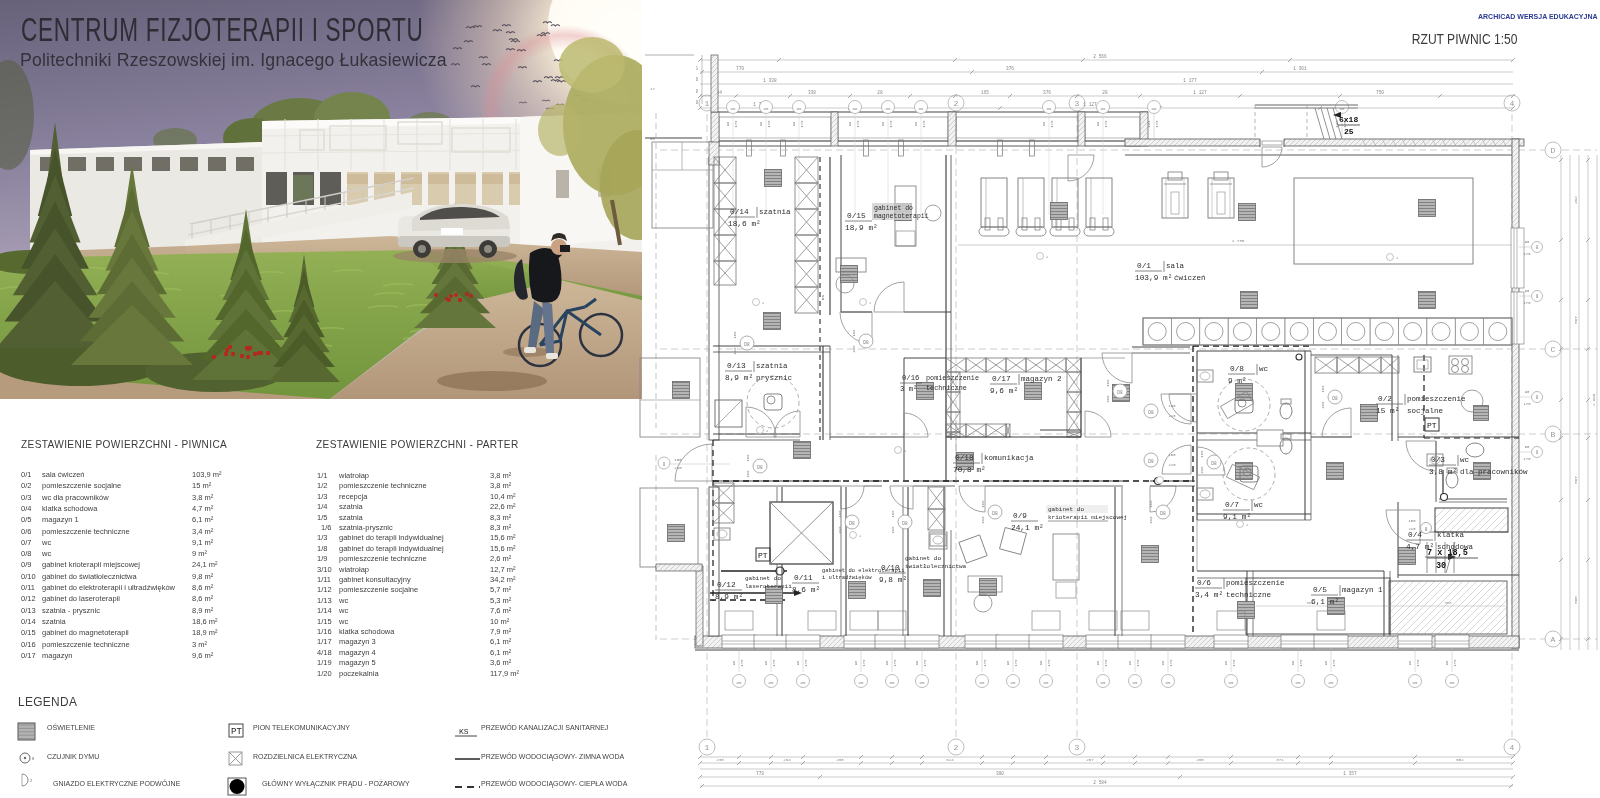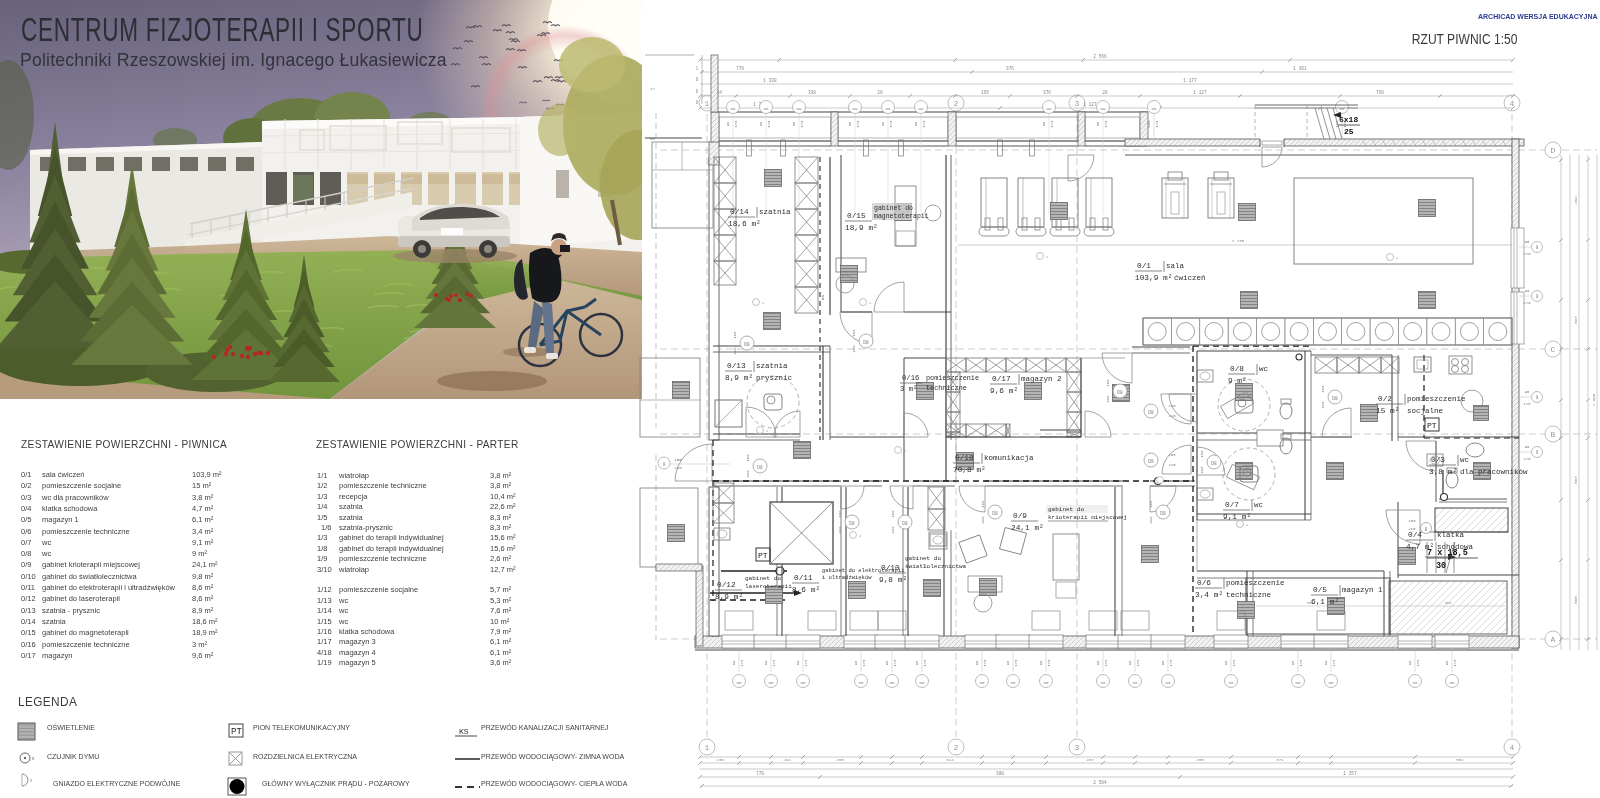--- a/index.html
+++ b/index.html
@@ -437,20 +437,25 @@
     <div class="tr" style="top:554.2px">
       <span style="position:absolute;left:317px">1/9</span>
       <span style="position:absolute;left:339px">pomieszczenie techniczne</span>
       <span style="position:absolute;left:490px">2,6 m²</span>
     </div>
     <div class="tr" style="top:564.6px">
       <span style="position:absolute;left:317px">3/10</span>
       <span style="position:absolute;left:339px">wiatrołap</span>
       <span style="position:absolute;left:490px">12,7 m²</span>
     </div>
+    <div class="tr" style="top:575.0px">
+      <span style="position:absolute;left:317px">1/11</span>
+      <span style="position:absolute;left:339px">gabinet konsultacyjny</span>
+      <span style="position:absolute;left:490px">34,2 m²</span>
+    </div>
     <div class="tr" style="top:585.4px">
       <span style="position:absolute;left:317px">1/12</span>
       <span style="position:absolute;left:339px">pomieszczenie socjalne</span>
       <span style="position:absolute;left:490px">5,7 m²</span>
     </div>
     <div class="tr" style="top:595.8px">
       <span style="position:absolute;left:317px">1/13</span>
       <span style="position:absolute;left:339px">wc</span>
       <span style="position:absolute;left:490px">5,3 m²</span>
     </div>
@@ -476,20 +481,25 @@
     </div>
     <div class="tr" style="top:647.8px">
       <span style="position:absolute;left:317px">4/18</span>
       <span style="position:absolute;left:339px">magazyn 4</span>
       <span style="position:absolute;left:490px">6,1 m²</span>
     </div>
     <div class="tr" style="top:658.2px">
       <span style="position:absolute;left:317px">1/19</span>
       <span style="position:absolute;left:339px">magazyn 5</span>
       <span style="position:absolute;left:490px">3,6 m²</span>
+    </div>
+    <div class="tr" style="top:668.6px">
+      <span style="position:absolute;left:317px">1/20</span>
+      <span style="position:absolute;left:339px">poczekalnia</span>
+      <span style="position:absolute;left:490px">117,9 m²</span>
     </div>
     <div class="th" style="left:18px;top:694px;font-size:13.5px">LEGENDA</div>
     <svg width="642" height="100" viewBox="0 0 642 100" style="position:absolute;left:0;top:698px">
       <rect x="18" y="25" width="17" height="17" fill="#b3b3b3" stroke="#555"></rect>
       <line x1="18" y1="27.0" x2="35" y2="27.0" stroke="#8a8a8a" stroke-width="0.8"></line>
       <line x1="18" y1="30.4" x2="35" y2="30.4" stroke="#8a8a8a" stroke-width="0.8"></line>
       <line x1="18" y1="33.8" x2="35" y2="33.8" stroke="#8a8a8a" stroke-width="0.8"></line>
       <line x1="18" y1="37.2" x2="35" y2="37.2" stroke="#8a8a8a" stroke-width="0.8"></line>
       <line x1="18" y1="40.6" x2="35" y2="40.6" stroke="#8a8a8a" stroke-width="0.8"></line>
       <circle cx="25" cy="60" r="5" stroke="#666" fill="none"></circle>

